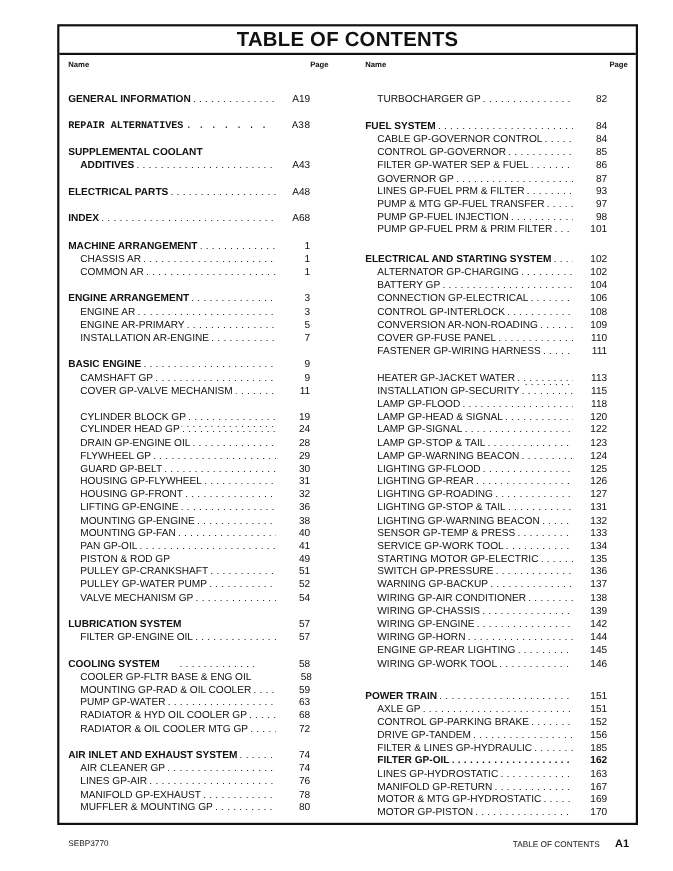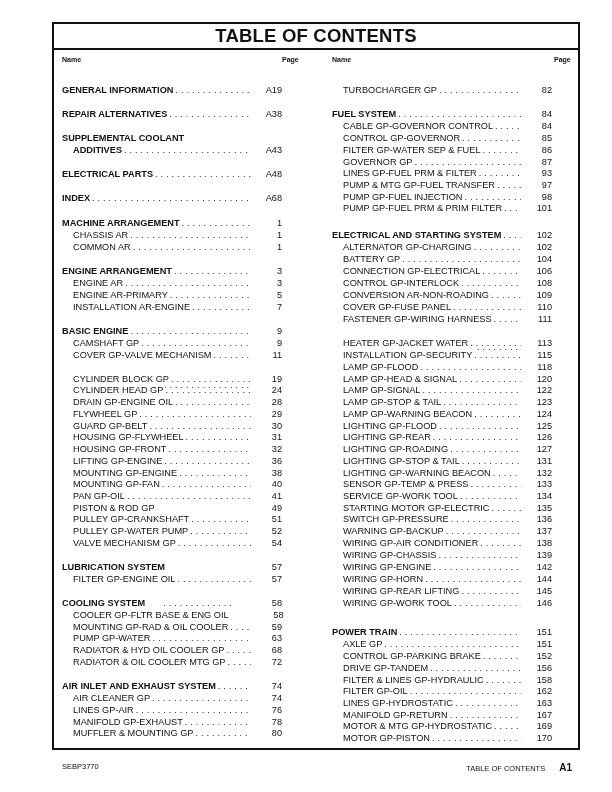--- a/index.html
+++ b/index.html
@@ -38,21 +38,21 @@
   <div class="hdr" style="left:228px;">Page</div>
   <div class="hdr" style="left:278px;">Name</div>
   <div class="hdr" style="left:500px;">Page</div>
 
   <div class="col left" id="col-left">
       <div class="row section" style="top: 60px;">
         <span class="name">GENERAL INFORMATION</span>
         <span class="leader"></span>
         <span class="page">A19</span>
       </div>
-      <div class="row section" style="top: 84px;">
+      <div class="row section" style="top: 84px; font-family: Liberation Mono, monospace;">
         <span class="name">REPAIR ALTERNATIVES</span>
         <span class="leader"></span>
         <span class="page">A38</span>
       </div>
       <div class="row section cont" style="top: 108px;">
         <span class="name">SUPPLEMENTAL  COOLANT</span>
         <span class="leader"></span>
         <span class="page"></span>
       </div>
       <div class="row section sub" style="top: 120px;">
@@ -461,21 +461,21 @@
         <span class="name">WIRING GP-ENGINE</span>
         <span class="leader"></span>
         <span class="page">142</span>
       </div>
       <div class="row sub" style="top: 549px;">
         <span class="name">WIRING GP-HORN</span>
         <span class="leader"></span>
         <span class="page">144</span>
       </div>
       <div class="row sub" style="top: 561px;">
-        <span class="name">WIRING GP-REAR LIFTING</span>
+        <span class="name">ENGINE GP-REAR LIGHTING</span>
         <span class="leader"></span>
         <span class="page">145</span>
       </div>
       <div class="row sub" style="top: 573px;">
         <span class="name">WIRING GP-WORK TOOL</span>
         <span class="leader"></span>
         <span class="page">146</span>
       </div>
       <div class="row section" style="top: 602px;">
         <span class="name">POWER TRAIN</span>
@@ -493,23 +493,23 @@
         <span class="page">152</span>
       </div>
       <div class="row sub" style="top: 638px;">
         <span class="name">DRIVE GP-TANDEM</span>
         <span class="leader"></span>
         <span class="page">156</span>
       </div>
       <div class="row sub" style="top: 650px;">
         <span class="name">FILTER &amp; LINES GP-HYDRAULIC</span>
         <span class="leader"></span>
-        <span class="page">158</span>
-      </div>
-      <div class="row sub" style="top: 661px;">
+        <span class="page">185</span>
+      </div>
+      <div class="row sub" style="top: 661px; font-weight: bold;">
         <span class="name">FILTER GP-OIL</span>
         <span class="leader"></span>
         <span class="page">162</span>
       </div>
       <div class="row sub" style="top: 673px;">
         <span class="name">LINES GP-HYDROSTATIC</span>
         <span class="leader"></span>
         <span class="page">163</span>
       </div>
       <div class="row sub" style="top: 685px;">

